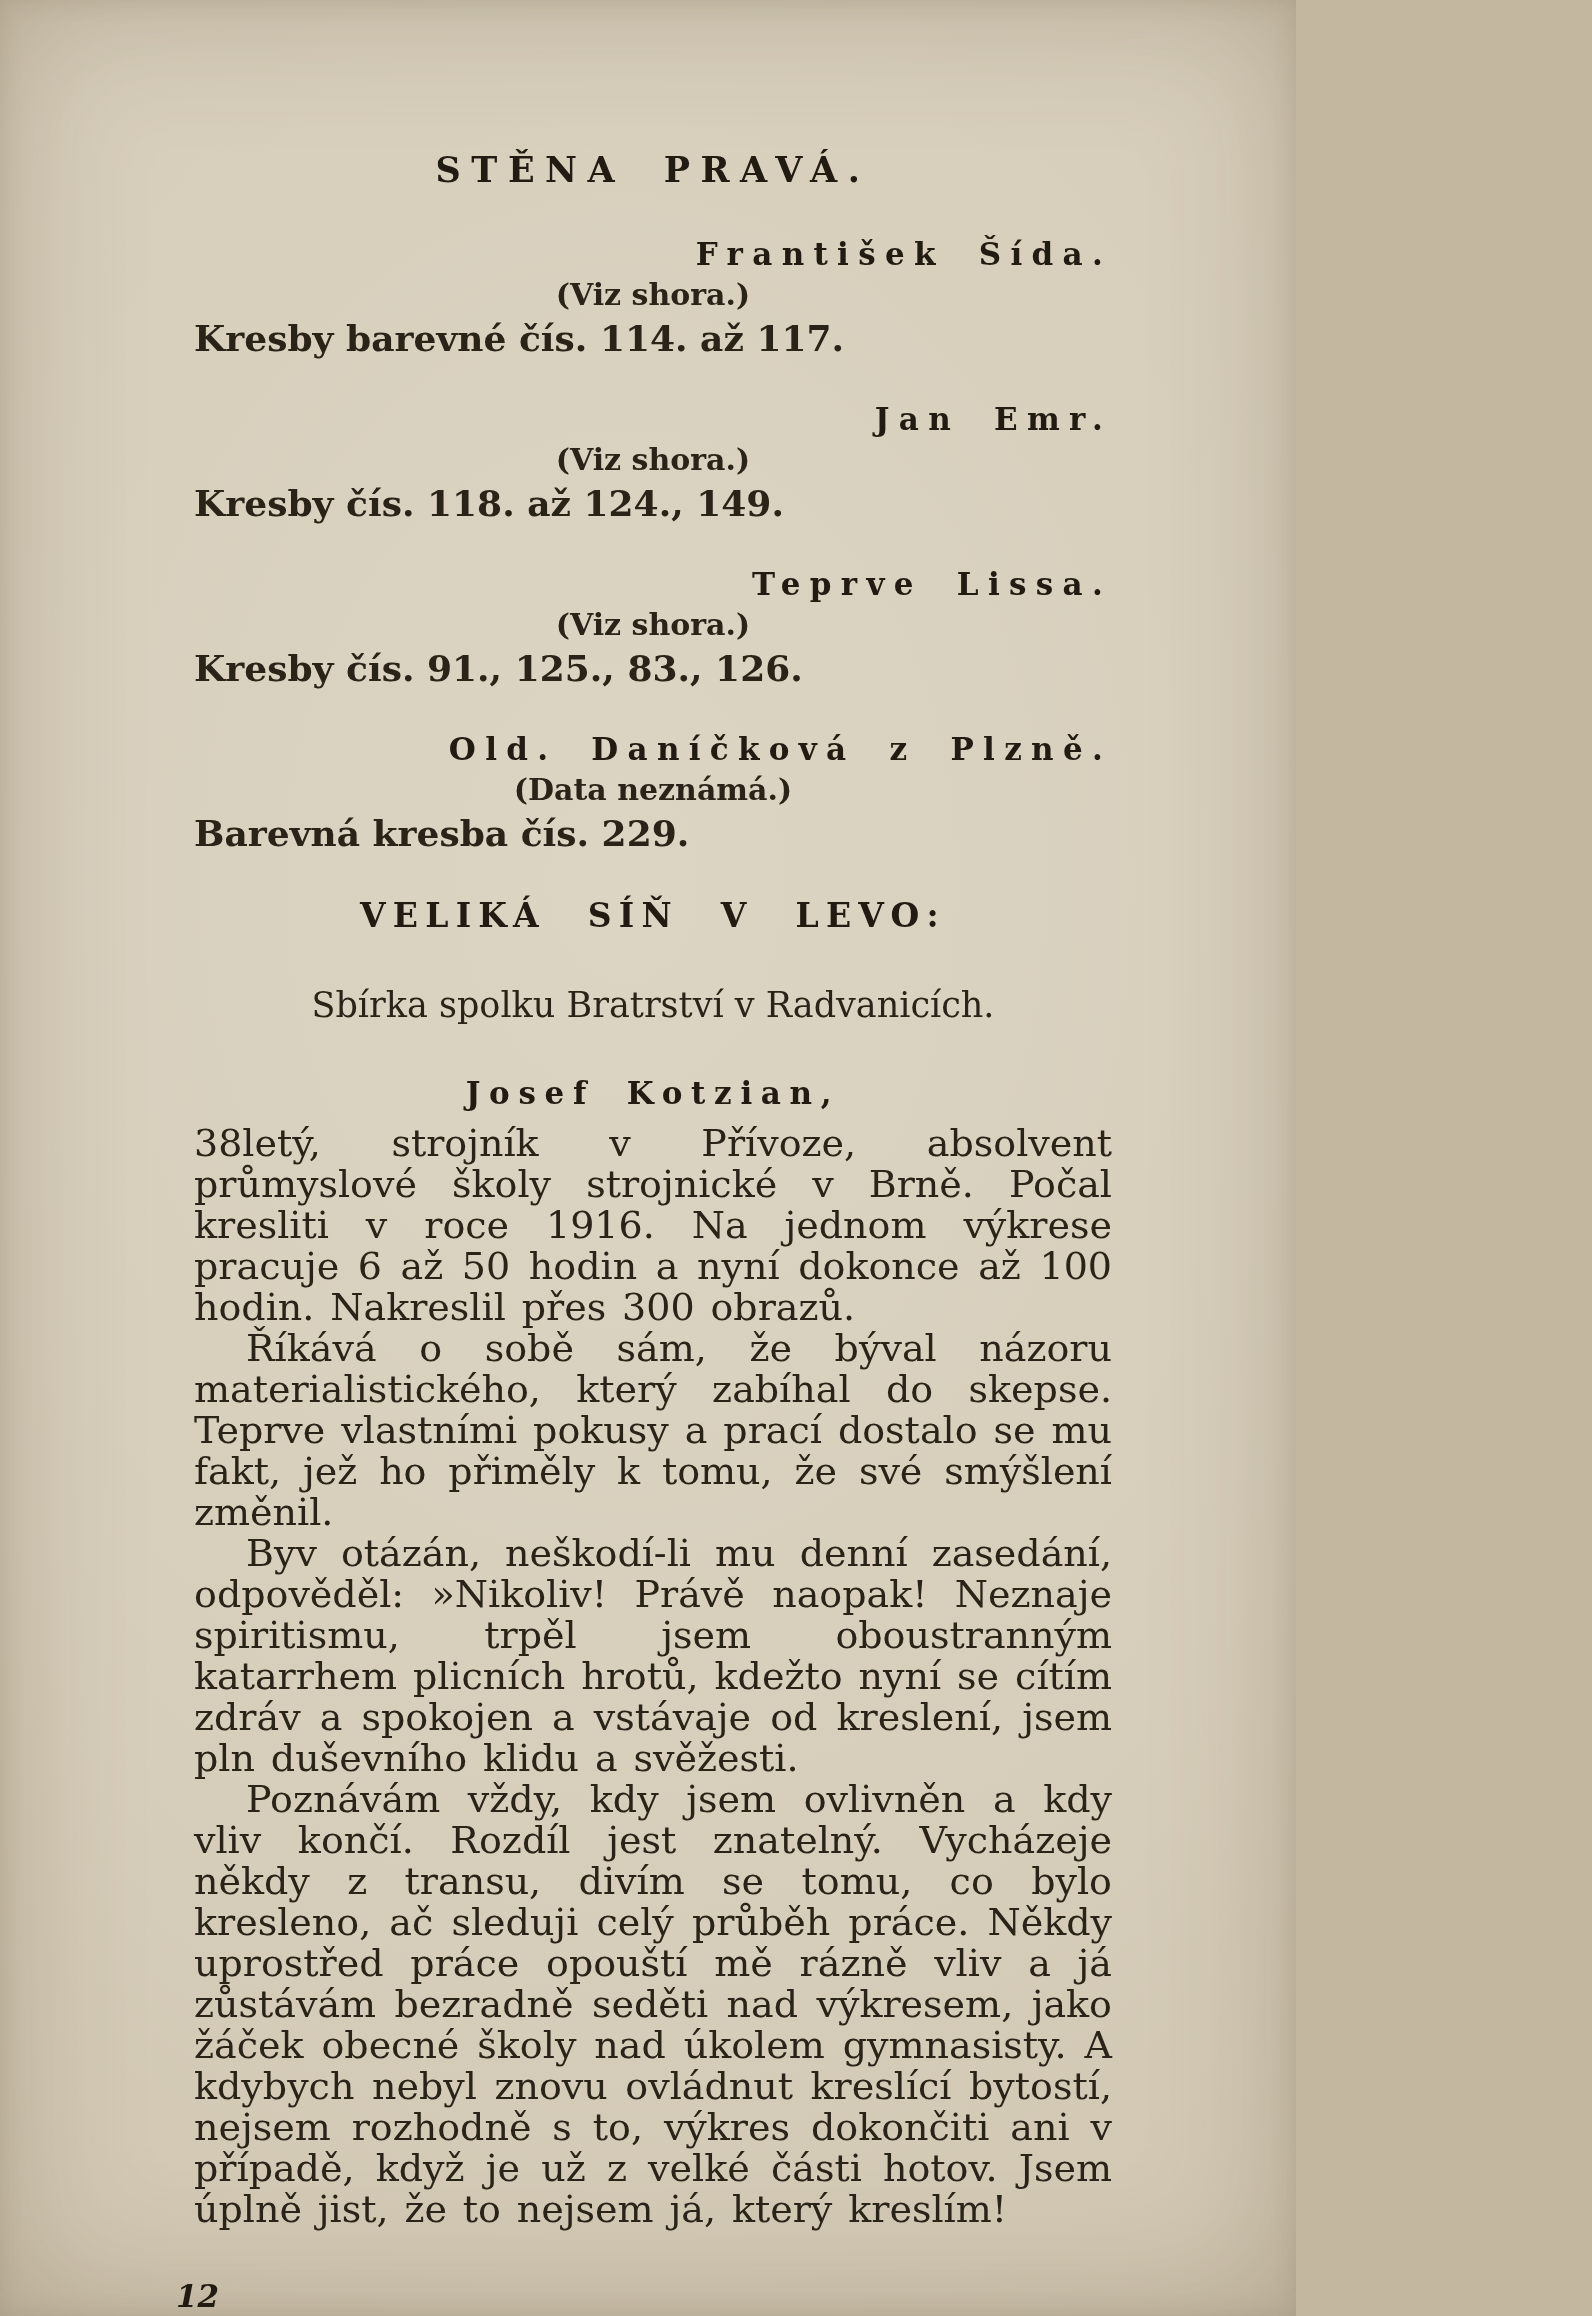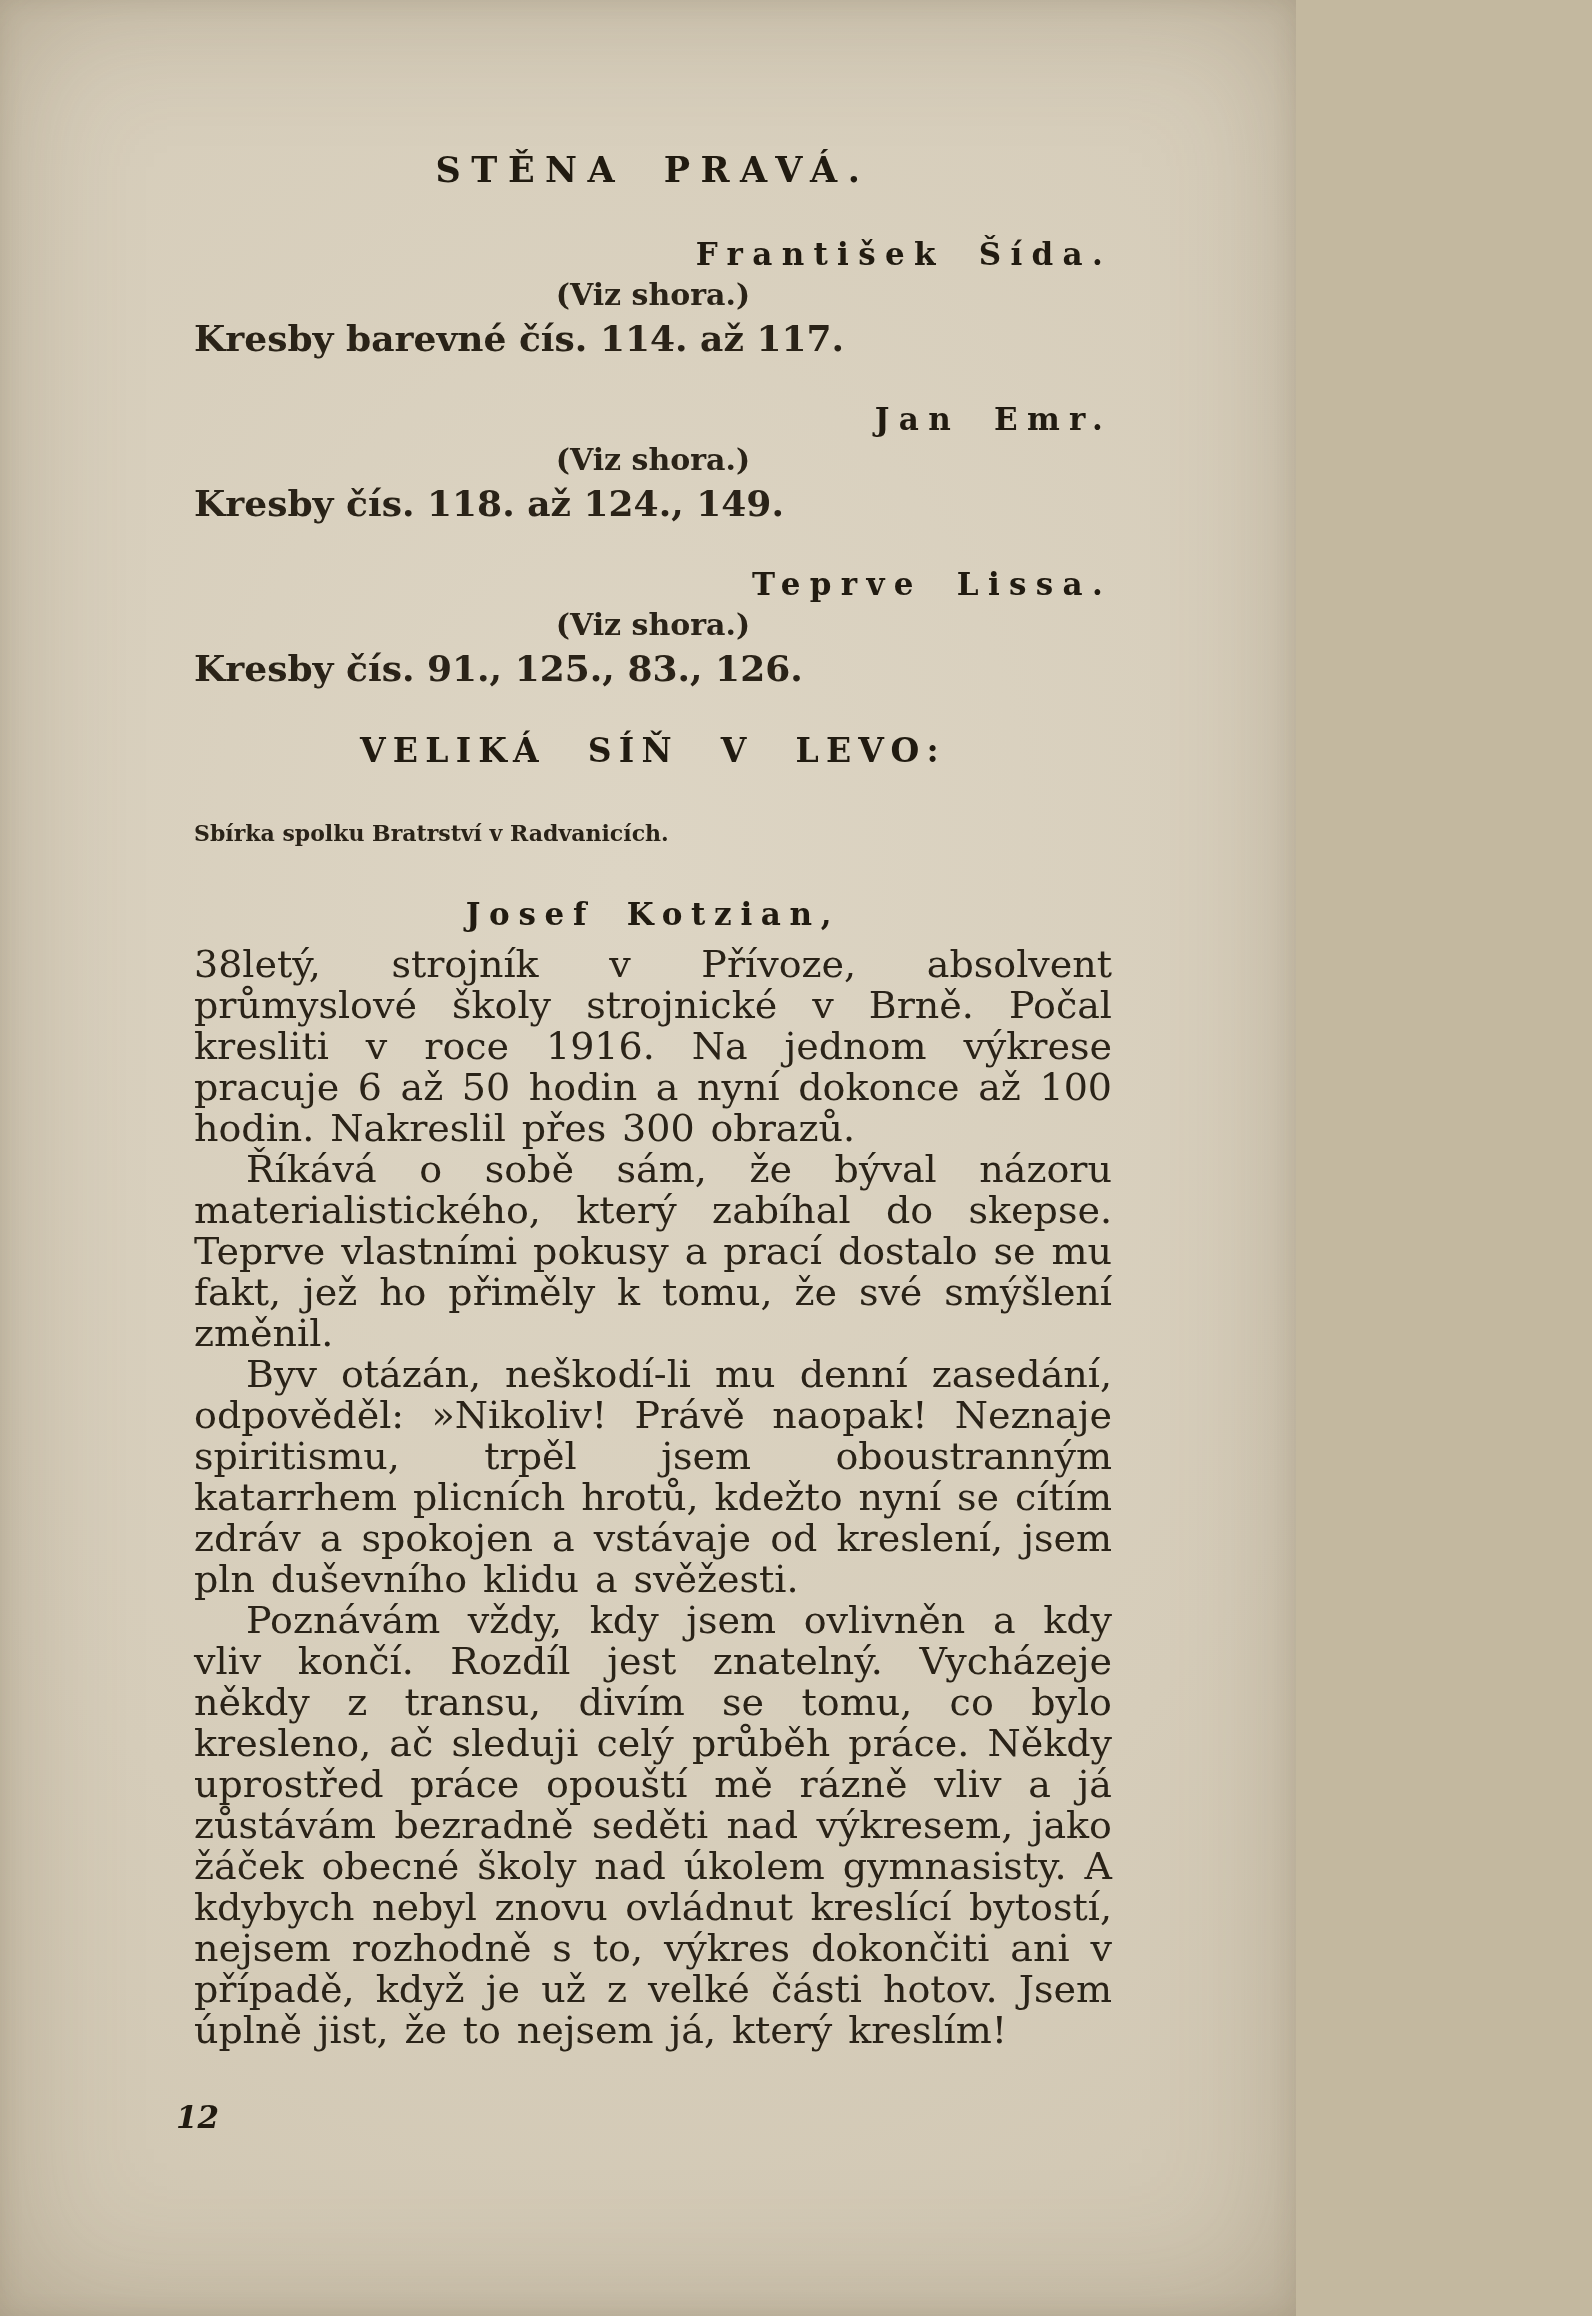--- a/index.html
+++ b/index.html
@@ -46,22 +46,22 @@
     font-size:36px;font-weight:700;
     text-align:left;margin-top:5px;
   }
   .hall-heading{
     margin:10px 0 50px 0;
     font-size:33px;font-weight:700;
     letter-spacing:.22em;word-spacing:.7em;
     text-align:center;color:var(--ink-dark);
   }
   .subheading{
-    font-size:22px;font-weight:700;
-    margin:0 0 50px 0;
+    font-size:35px;font-weight:400;
+    text-align:center;margin:0 0 50px 0;
   }
   .bio-name{
     font-size:31px;font-weight:700;
     letter-spacing:.28em;word-spacing:.4em;
     text-align:center;margin:0 0 12px 0;color:var(--ink-dark);
   }
   .para{
     margin:0;
     font-size:38px;line-height:41px;
     text-align:justify;
@@ -97,20 +97,25 @@
       <div class="artist-note">(Viz shora.)</div>
       <div class="artist-works">Kresby čís. 118. až 124., 149.</div>
     </section>
 
     <section class="entry">
       <div class="artist-name">Teprve Lissa.</div>
       <div class="artist-note">(Viz shora.)</div>
       <div class="artist-works">Kresby čís. 91., 125., 83., 126.</div>
     </section>
 
+    <section class="entry">
+      <div class="artist-name">Old. Daníčková z Plzně.</div>
+      <div class="artist-note">(Data neznámá.)</div>
+      <div class="artist-works">Barevná kresba čís. 229.</div>
+    </section>
 
     <h2 class="hall-heading">VELIKÁ SÍŇ V LEVO:</h2>
 
     <div class="subheading">Sbírka spolku Bratrství v Radvanicích.</div>
 
     <div class="bio-name">Josef Kotzian,</div>
 
     <p class="para first">38letý, strojník v Přívoze, absolvent průmyslové školy strojnické v Brně. Počal kresliti v roce 1916. Na jednom výkrese pracuje 6 až 50 hodin a nyní dokonce až 100 hodin. Nakreslil přes 300 obrazů.</p>
     <p class="para">Říkává o sobě sám, že býval názoru materialistického, který zabíhal do skepse. Teprve vlastními pokusy a prací dostalo se mu fakt, jež ho přiměly k tomu, že své smýšlení změnil.</p>
     <p class="para">Byv otázán, neškodí-li mu denní zasedání, odpověděl: »Nikoliv! Právě naopak! Neznaje spiritismu, trpěl jsem oboustranným katarrhem plicních hrotů, kdežto nyní se cítím zdráv a spokojen a vstávaje od kreslení, jsem pln duševního klidu a svěžesti.</p>

